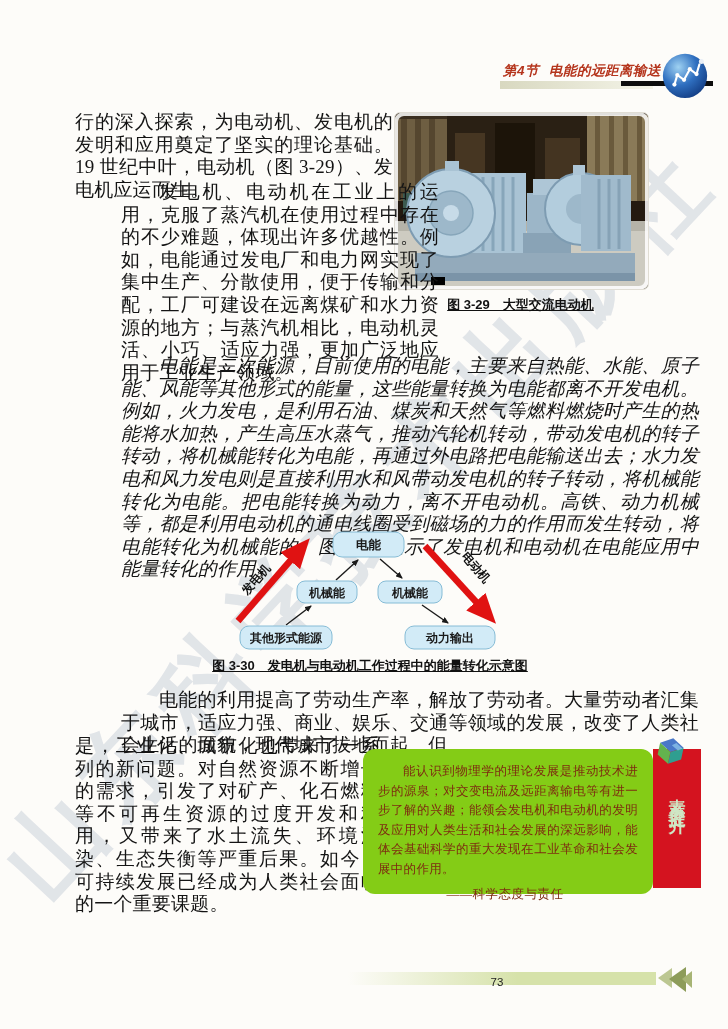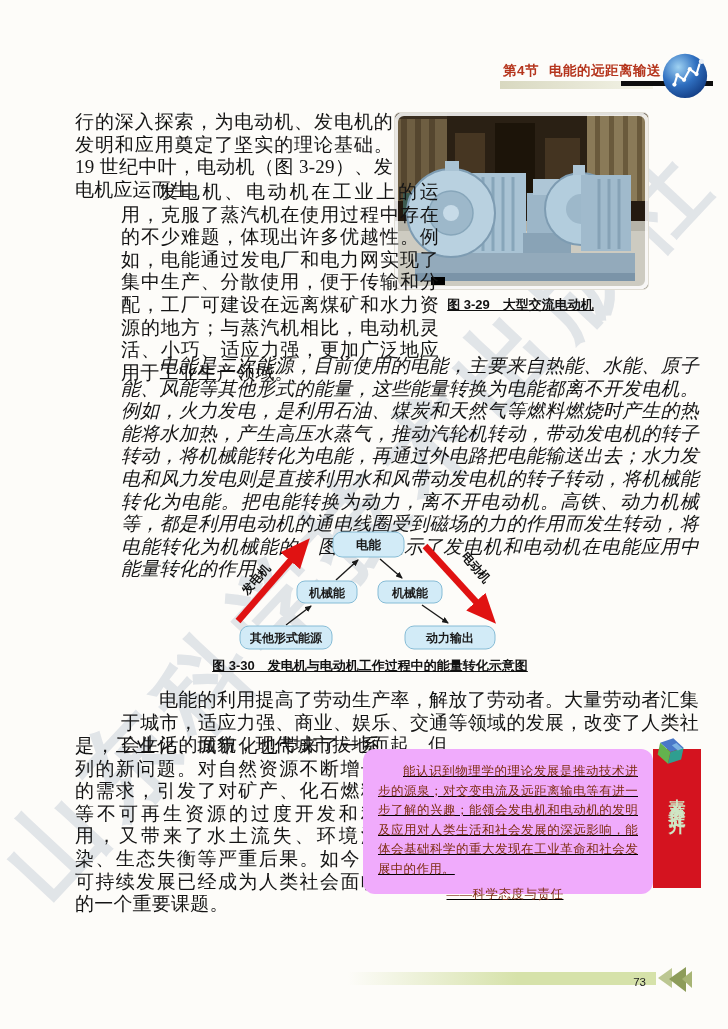--- a/index.html
+++ b/index.html
@@ -10,21 +10,21 @@
   
   .watermark{position:absolute;left:360px;top:520px;white-space:nowrap;
     transform:translate(-50%,-50%) rotate(-47deg);
     font-size:96px;letter-spacing:14px;font-weight:bold;
     color:rgba(145,162,185,0.26);font-family:"Liberation Serif",serif;
     pointer-events:none;}
 
   
   .hdr-title{position:absolute;left:503px;top:62px;width:170px;
     font-family:"Liberation Sans",sans-serif;font-weight:bold;
-    font-size:13.5px;color:#b5351d;letter-spacing:0.5px;white-space:nowrap;}
+    font-size:13.5px;color:#b5351d;letter-spacing:0.5px;white-space:nowrap;font-style:italic;}
   .hdr-title .gap{display:inline-block;width:10px;}
   .hdr-underline{position:absolute;left:500px;top:81px;width:153px;height:8px;
     background:linear-gradient(to right,#d8d8c0,#f4f4e8);}
   .hdr-rule{position:absolute;left:621px;top:81px;width:92px;height:4.5px;background:#0d0d0d;}
   .hdr-logo{position:absolute;left:660px;top:50px;width:50px;height:50px;}
 
   
   .para{position:absolute;text-align:justify;color:#141414;
     font-size:19px;line-height:22.6px;letter-spacing:0.2px;}
   .indent{text-indent:2em;margin-left:46px;}
@@ -34,38 +34,38 @@
     border:1px solid #e0ddd4;border-radius:6px;overflow:hidden;}
   .figcap{position:absolute;text-align:center;
     font-family:"Liberation Sans",sans-serif;font-weight:bold;
     font-size:13px;color:#111;text-decoration:underline;}
 
   
   .diagram{position:absolute;left:175px;top:526px;width:390px;height:128px;}
 
   
   .lit-box{position:absolute;left:363px;top:749px;width:290px;height:145px;
-    background:#f0abfc;border-radius:12px;box-sizing:border-box;
-    padding:13px 15px 6px 15px;text-decoration:underline;}
+    background:#84cc16;border-radius:12px;box-sizing:border-box;
+    padding:13px 15px 6px 15px;}
   .lit-body{font-size:12.5px;line-height:19.5px;color:#7d2c10;
     text-align:justify;text-indent:2em;letter-spacing:0.3px;}
   .lit-attr{margin-top:7px;text-align:center;font-size:12.5px;color:#7d2c10;
     padding-right:6px;letter-spacing:0.5px;}
   .lit-banner{position:absolute;left:653px;top:749px;width:48px;height:139px;
     background:#d4131f;}
   .lit-banner-label{position:absolute;left:50%;top:36px;transform:translateX(-50%);
     writing-mode:vertical-rl;text-orientation:upright;
     font-family:"Liberation Sans",sans-serif;font-weight:bold;
     font-size:17px;letter-spacing:6px;color:#cfe6c4;}
   .cube{position:absolute;left:650px;top:736px;width:40px;height:40px;}
 
   
   .footer-bar{position:absolute;left:348px;top:972px;width:308px;height:13px;
     background:linear-gradient(to right,rgba(214,226,170,0),#d6e2aa 55%);
-    text-align:right;}
+    text-align:center;}
   .page-num{font-family:"Liberation Sans",sans-serif;font-size:11.5px;
     line-height:13px;color:#222;padding-right:10px;}
   .footer-tris{position:absolute;left:656px;top:966px;width:38px;height:28px;}
 </style>
 </head>
 <body>
 
 <div class="page">
 
   <div class="watermark">山东科学技术出版社</div>

